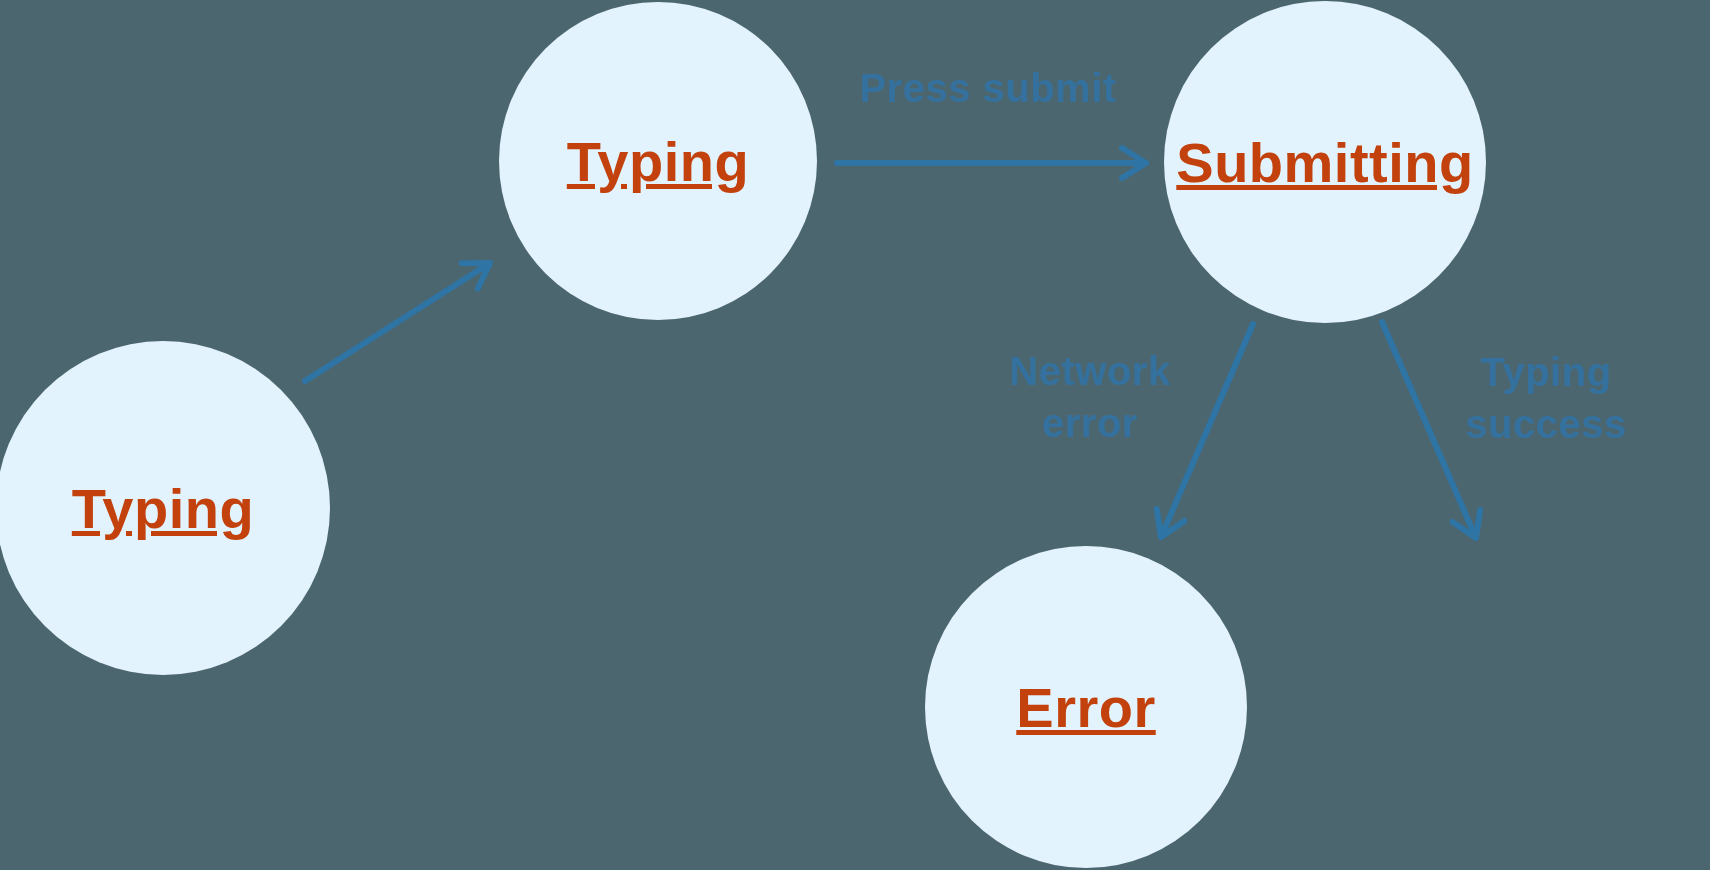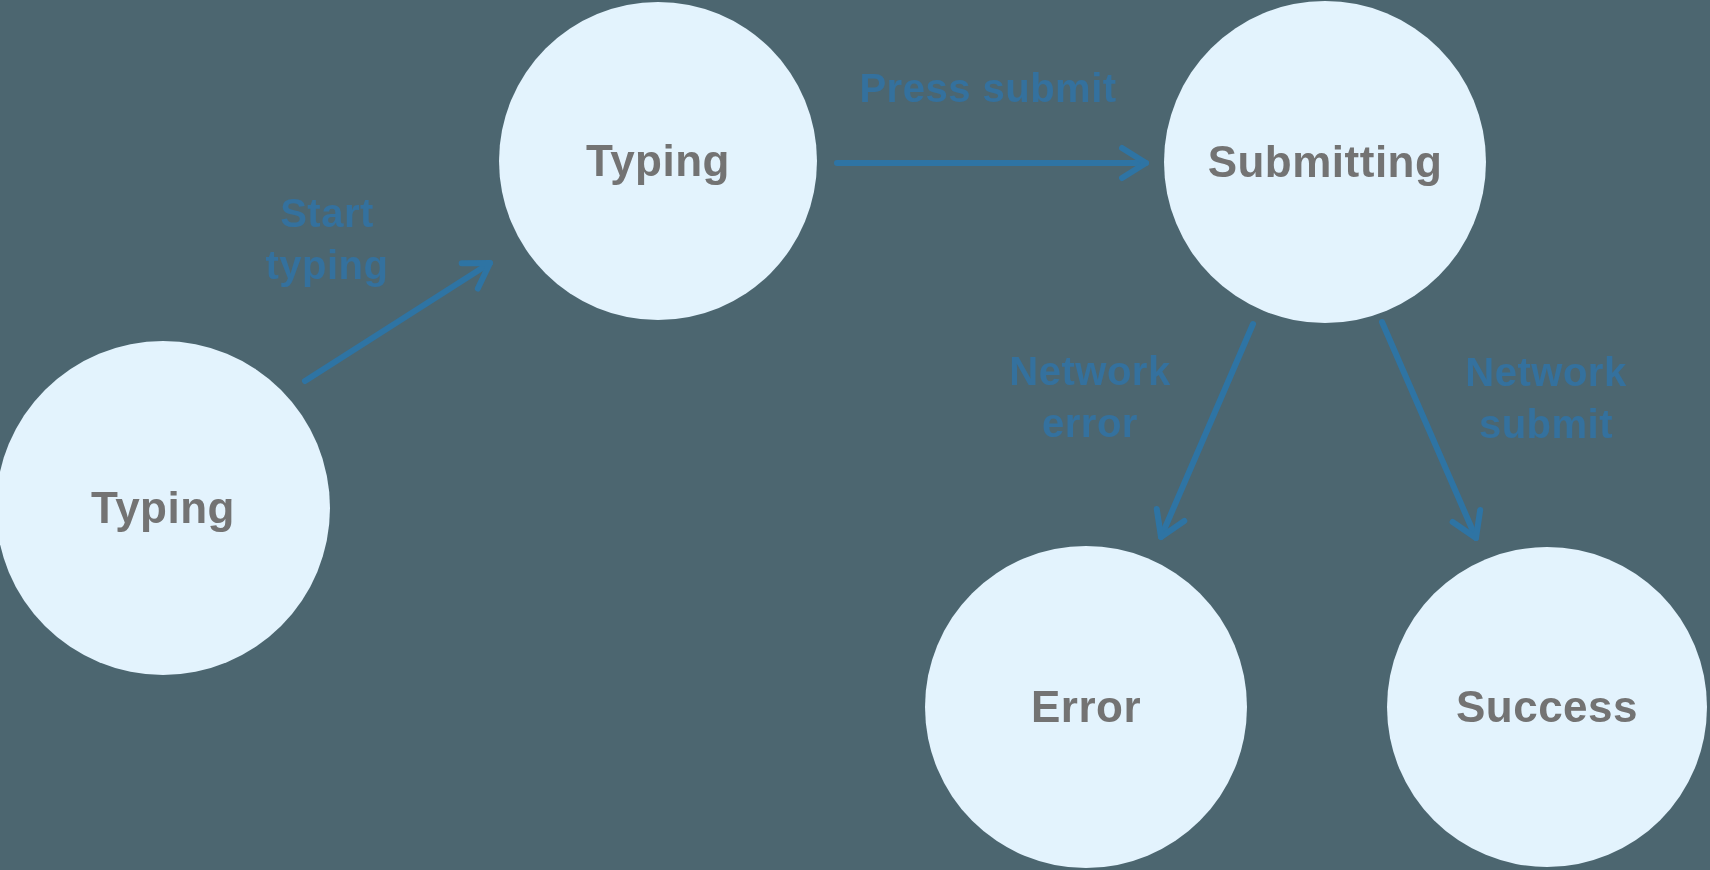--- a/index.html
+++ b/index.html
@@ -23,24 +23,25 @@
   }
   .node {
     position: absolute;
     border-radius: 50%;
     background: #E3F3FD;
     display: flex;
     align-items: center;
     justify-content: center;
   }
   .node span {
-    color: #737373;
-    font-size: 44px;
+    color: #c2410c;
+    font-size: 56px;
     font-weight: 600;
     letter-spacing: 0.5px;
+    text-decoration: underline;
   }
   .node-empty      { left: -4px;   top: 341px; width: 334px; height: 334px; }
   .node-typing     { left: 499px;  top: 2px;   width: 318px; height: 318px; }
   .node-submitting { left: 1164px; top: 1px;   width: 322px; height: 322px; }
   .node-error      { left: 925px;  top: 546px; width: 322px; height: 322px; }
   .node-success    { left: 1387px; top: 547px; width: 320px; height: 320px; }
 
   .edge-label {
     position: absolute;
     transform: translate(-50%, -50%);
@@ -78,22 +79,18 @@
   </div>
   <div class="node node-typing">
     <span>Typing</span>
   </div>
   <div class="node node-error">
     <span>Error</span>
   </div>
   <div class="node node-submitting">
     <span>Submitting</span>
   </div>
-  <div class="node node-success">
-    <span>Success</span>
-  </div>
 
-  <div class="edge-label lbl-start-typing">Start typing</div>
   <div class="edge-label lbl-network-error">Network error</div>
   <div class="edge-label lbl-press-submit">Press submit</div>
-  <div class="edge-label lbl-network-success">Network submit</div>
+  <div class="edge-label lbl-network-success">Typing success</div>
 
 </div>
 
 </body></html>

